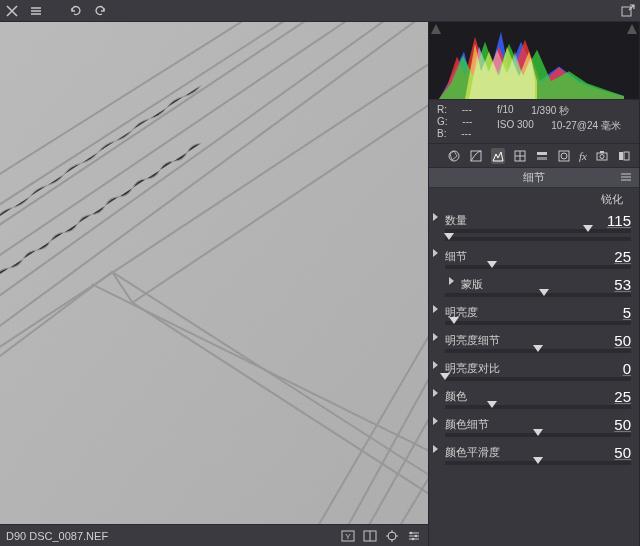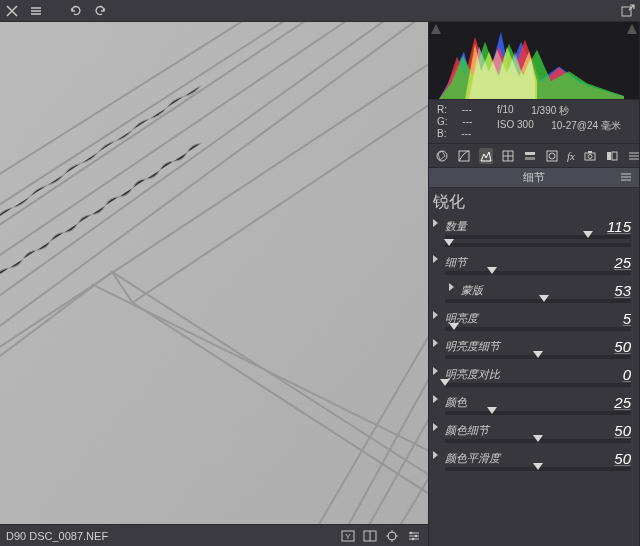--- a/index.html
+++ b/index.html
@@ -88,47 +88,46 @@
   .meta-col:nth-child(2) { flex:1; }
   .meta-row { display:flex; gap:6px; }
   .tabstrip {
     height:24px;
     background:#37373d;
     border-bottom:1px solid #2a2a30;
     display:flex;
     align-items:center;
     justify-content:flex-start;
     gap:8px;
-    padding:0 6px;
+    padding:0 18px;
   }
   .tab-icon { width:16px; height:16px; display:flex; align-items:center; justify-content:center; cursor:pointer; color:#c8c8c8; }
   .section-header {
     height:20px;
     background:#4a4a52;
     display:flex;
     align-items:center;
     justify-content:center;
     font-size:11px;
     color:#d0d0d0;
     border-bottom:1px solid #30303a;
     position:relative;
   }
   .section-menu { position:absolute; right:4px; top:2px; width:16px; height:16px; cursor:pointer; }
   .group-title {
-    text-align:left;
-    font-size:16px;
+    text-align:right;
+    font-size:11px;
     color:#d0d0d0;
-    padding:4px 4px 2px;
+    padding:4px 16px 2px;
   }
   .slider-row {
     display:flex;
     align-items:center;
     padding:3px 8px 0 16px;
     gap:6px;
-    font-style:italic;
   }
   .slider-row .label { width:60px; font-size:11px; color:#d0d0d0; }
   .slider-row .value {
     width:60px;
     font-size:15px;
     color:#fff;
     text-align:right;
     text-decoration: underline;
     text-decoration-color:#777;
   }

